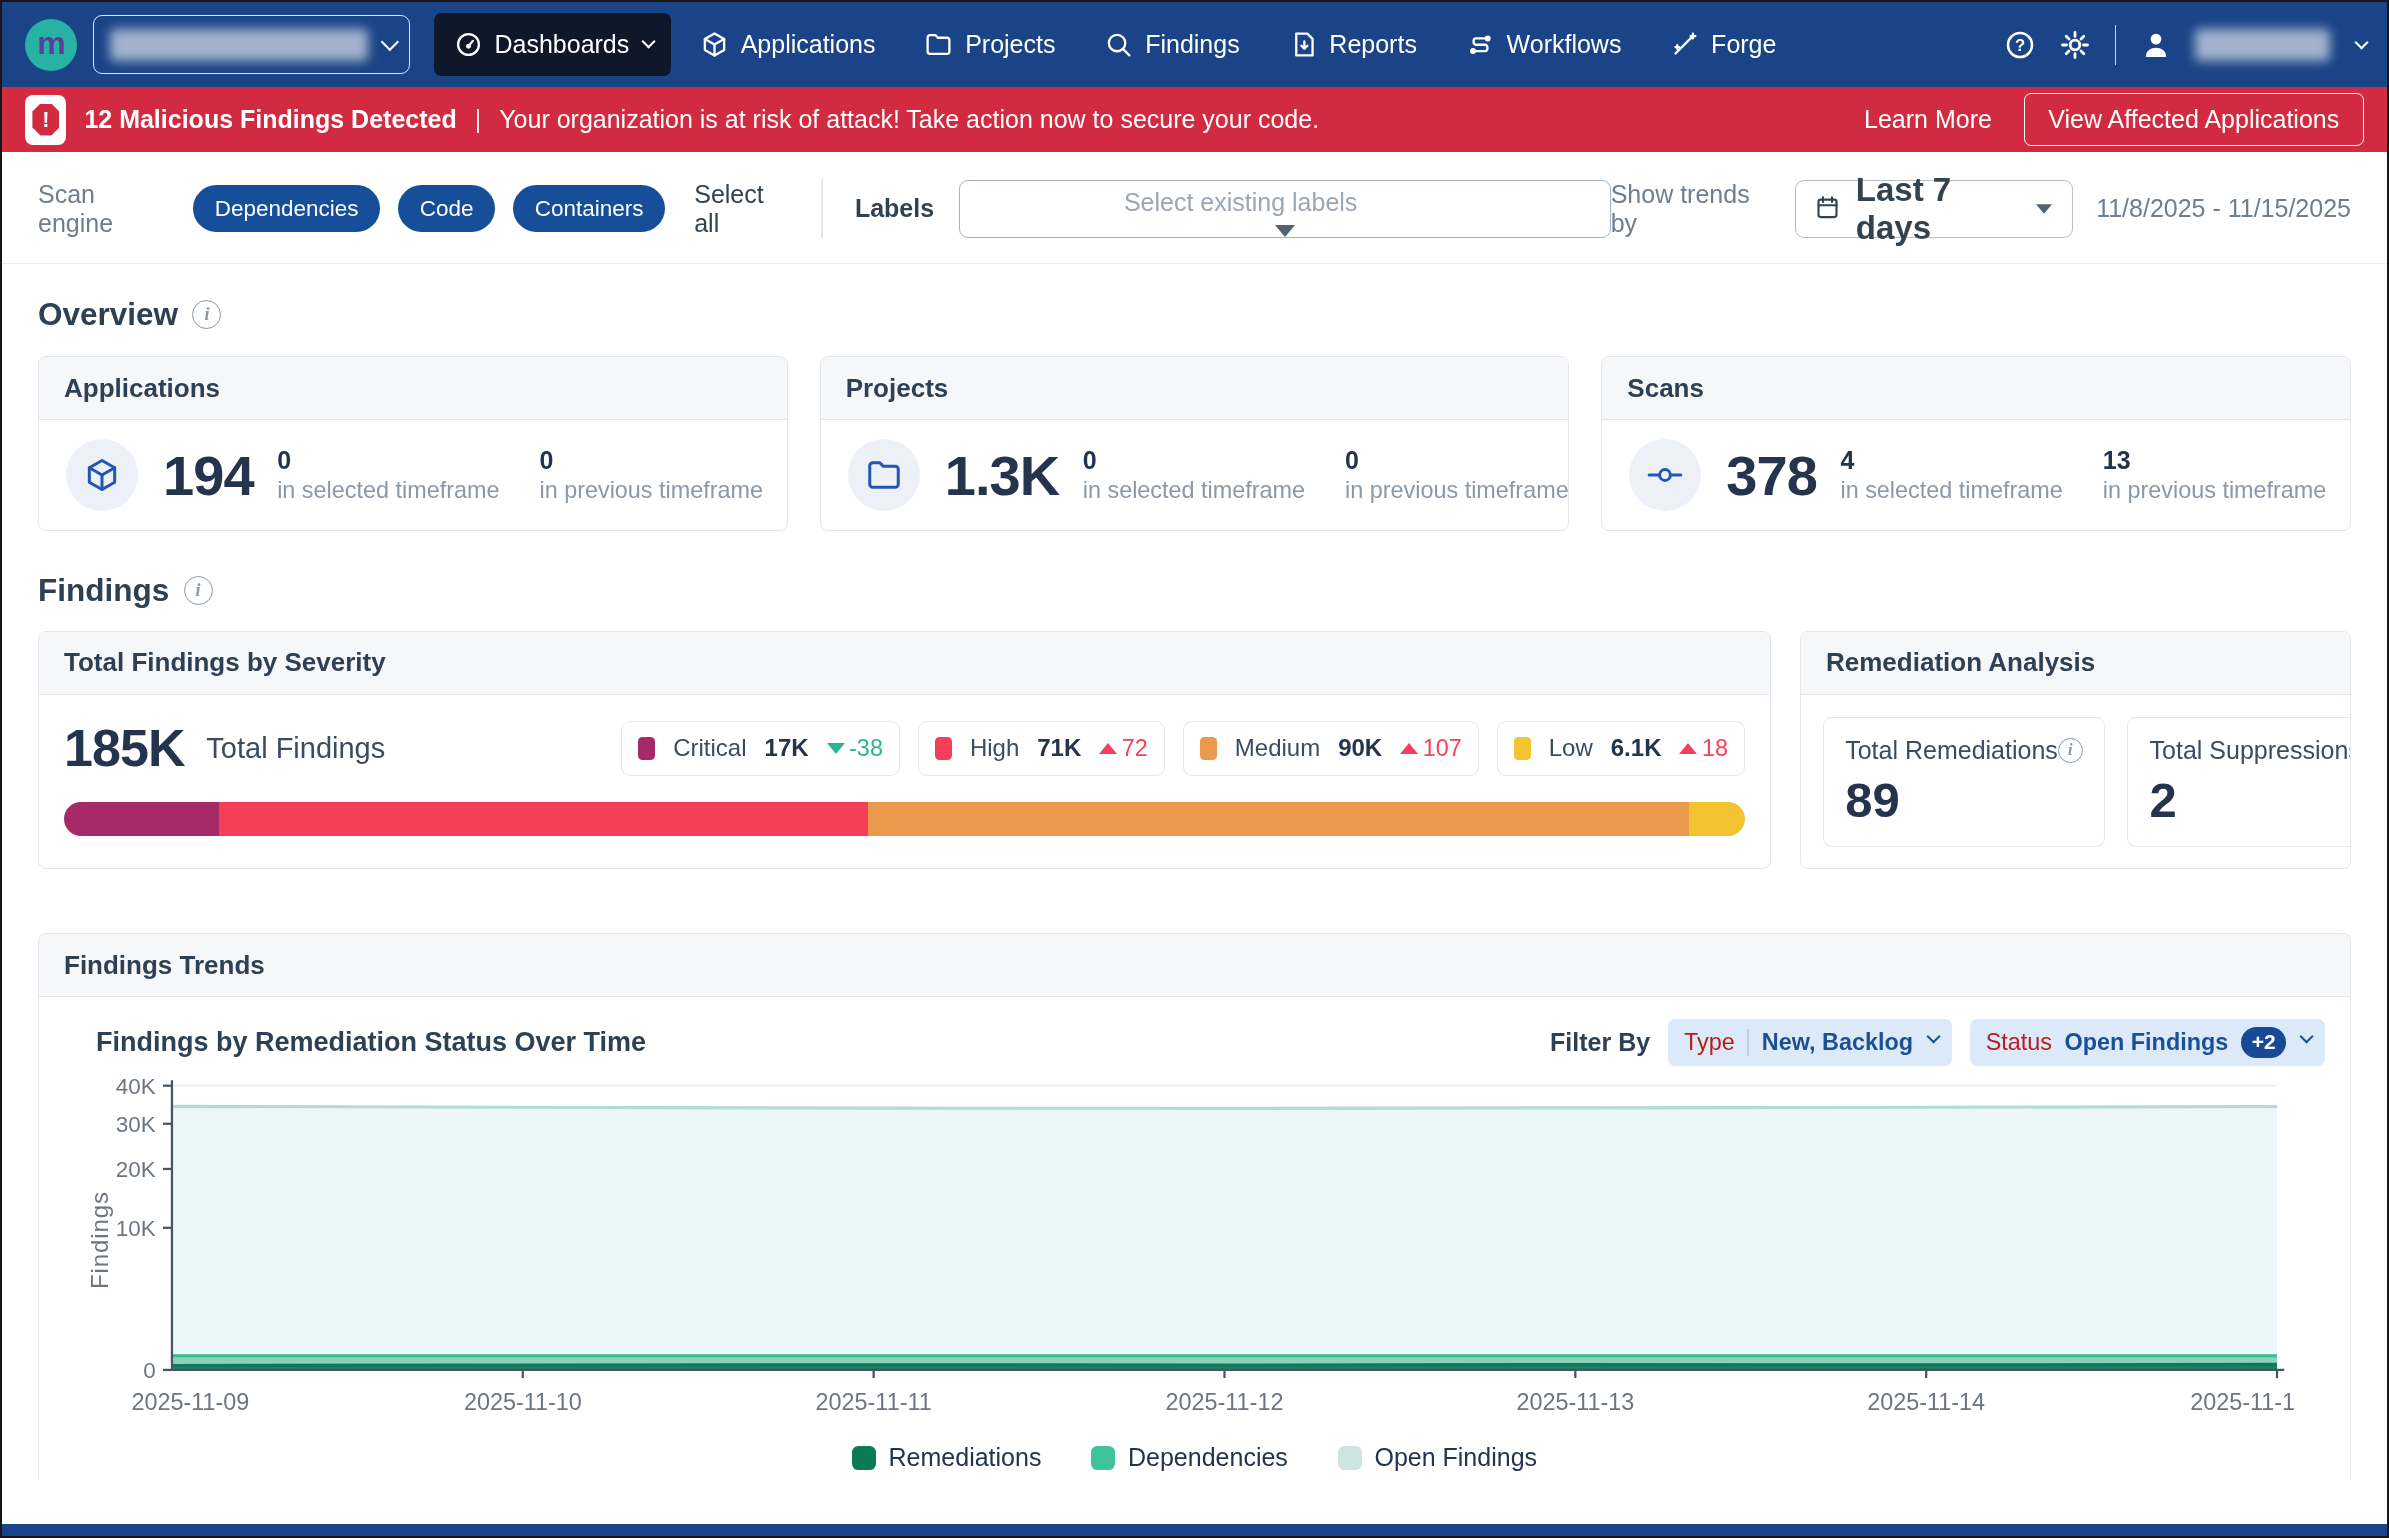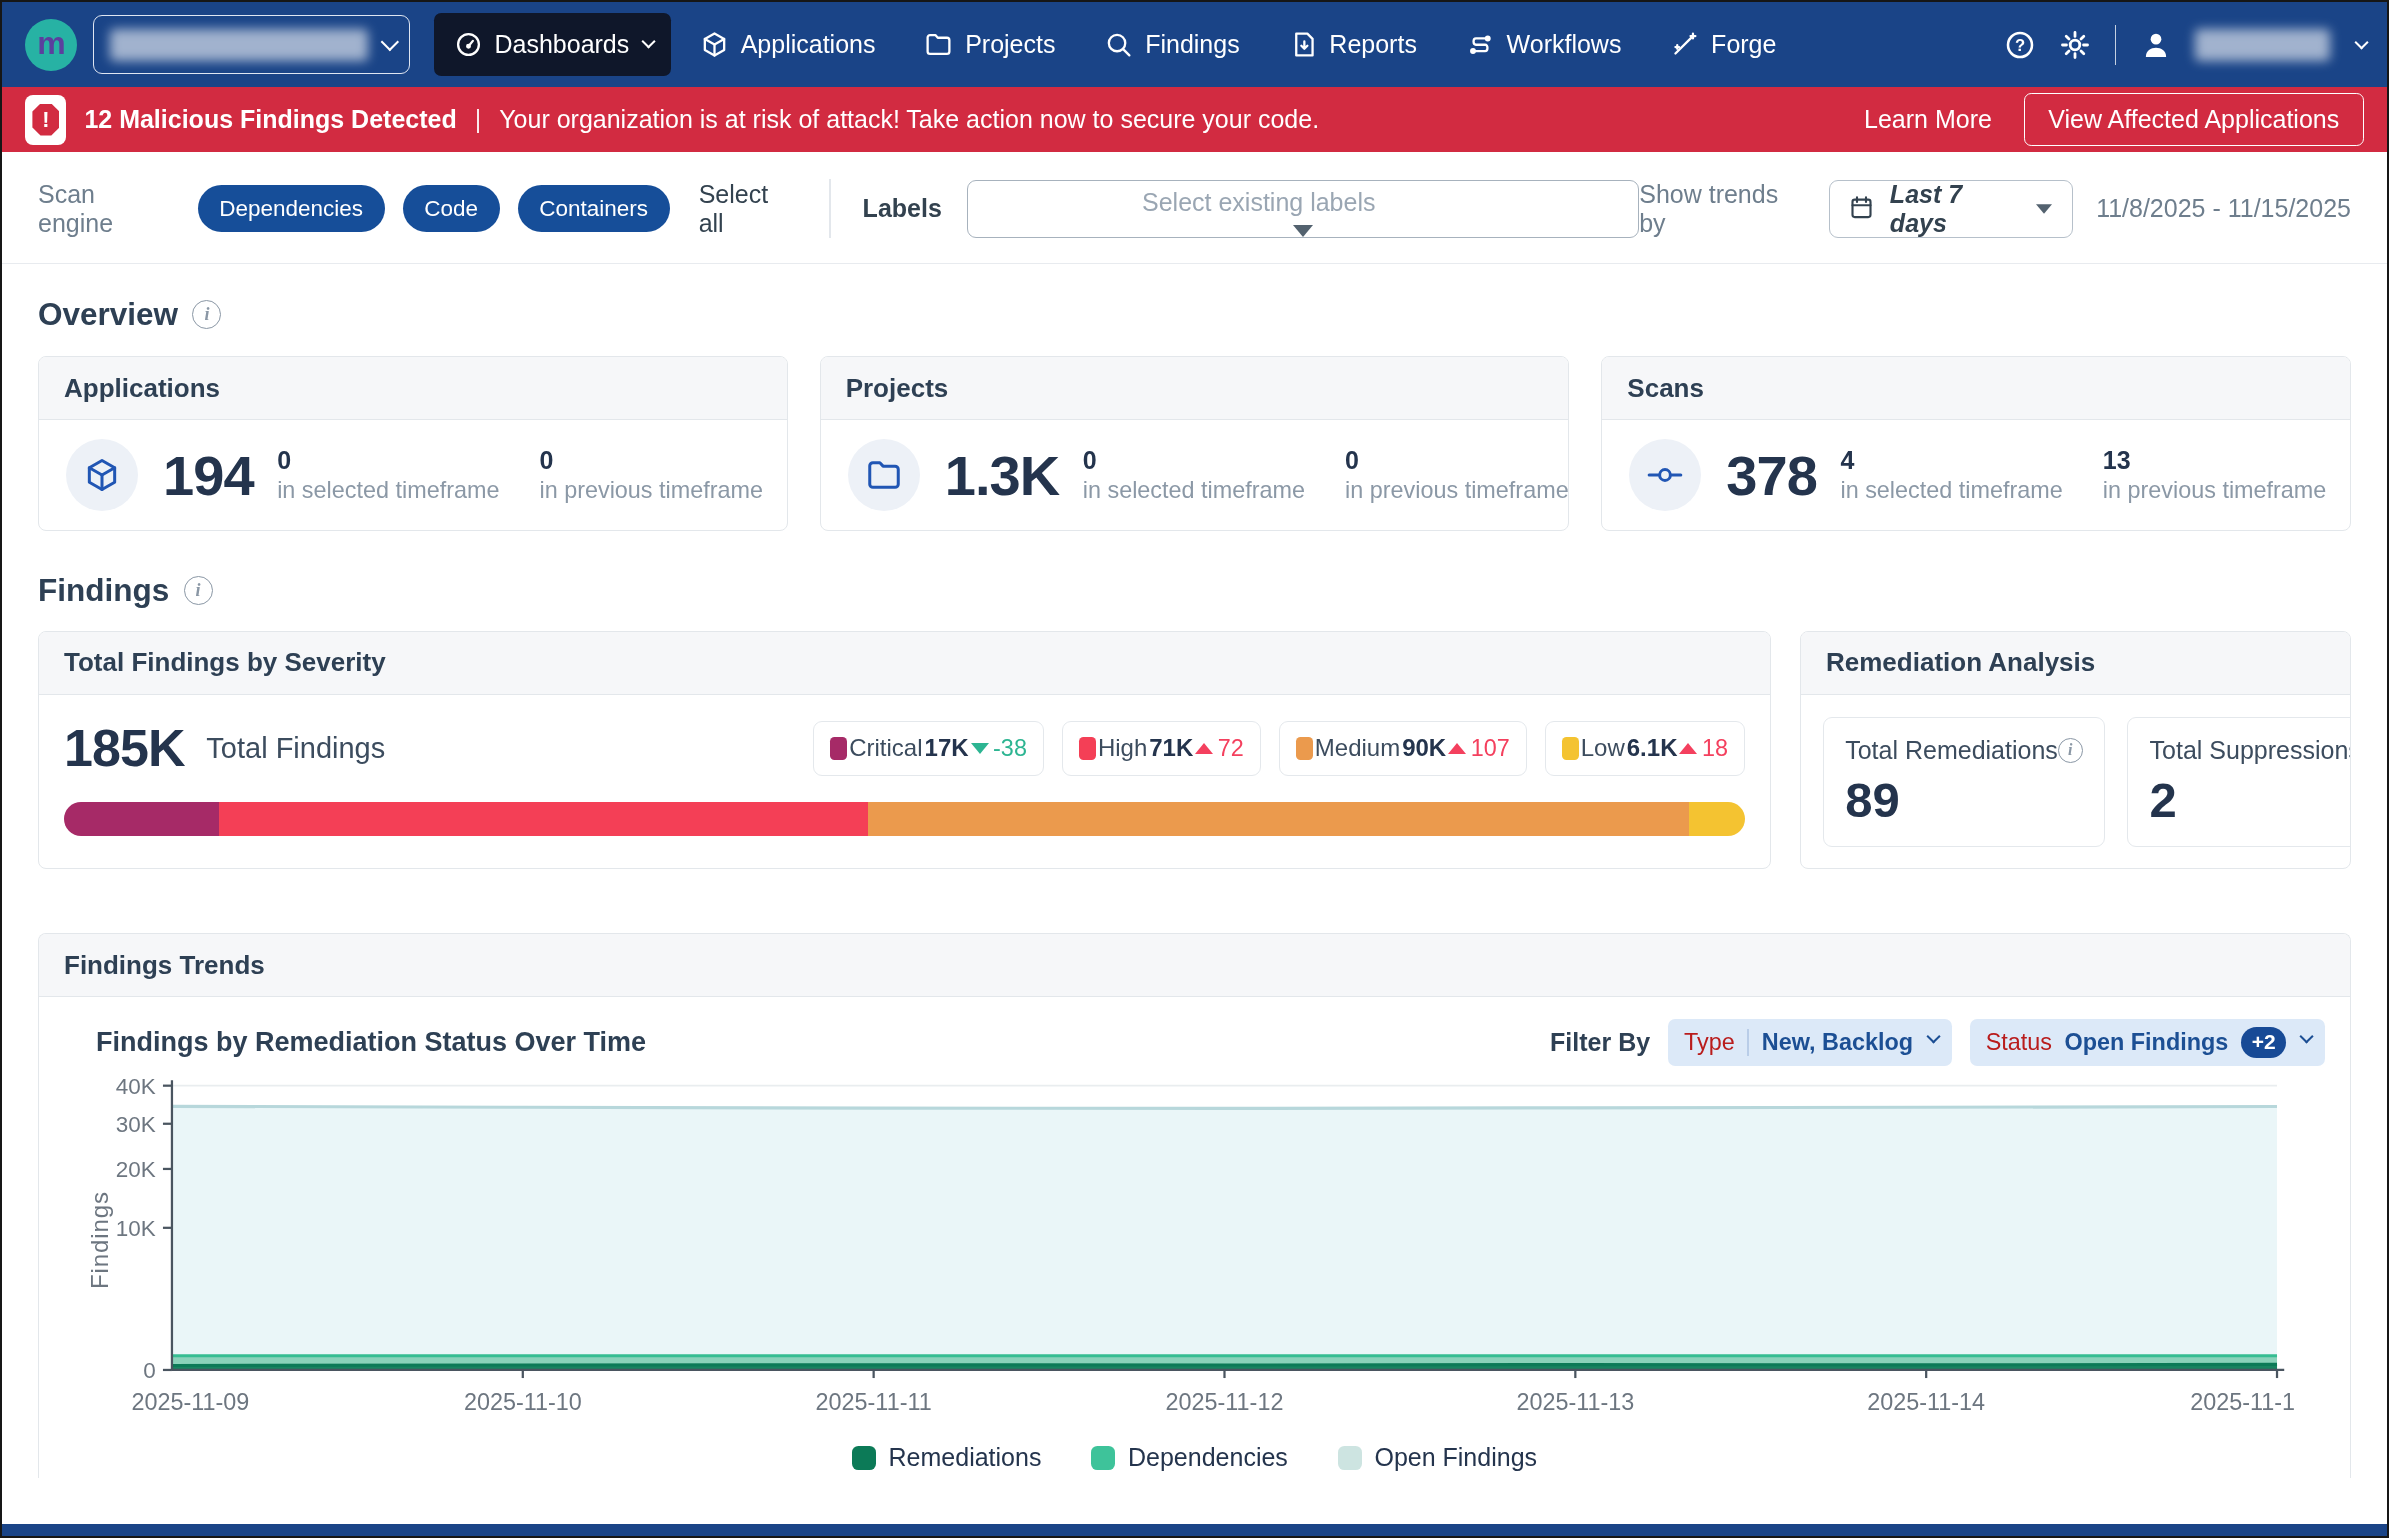--- a/index.html
+++ b/index.html
@@ -43,21 +43,21 @@
   .chip { background:#164e99; color:#fff; font-size:22.5px; padding:10.8px 21.6px; border-radius:899px; cursor:pointer; white-space:nowrap; }
   .select-all { font-size:25px; color:#33424f; margin-left:29px; cursor:pointer; }
   .filter-vdiv { width:1.8px; height:59px; background:#e3e7ec; margin:0 32px; }
   .labels-label { font-size:25px; font-weight:700; color:#33424f; }
   .labels-input { margin-left:25px; width:693px; height:58px; border:1.8px solid #a7b2bd; border-radius:9px; display:flex; align-items:center; padding:0 20px;flex-direction:column; }
   .labels-input input { border:none; outline:none; flex:1; font-size:25px; color:#33424f; font-family:inherit; background:transparent; }
   .labels-input input::placeholder { color:#9aa6b3; }
   .tri-down { width:0; height:0; border-left:10px solid transparent; border-right:10px solid transparent; border-top:12.6px solid #53626f; }
   .trend-select { margin-left:23.4px; border:1.8px solid #b6c0ca; border-radius:9px; height:58px; display:flex; align-items:center; padding:0 18px; gap:14.4px; color:#33424f; cursor:pointer; }
   .trend-select svg { width:27px; height:27px; }
-  .trend-value { font-size:25px; font-weight:600;font-style:italic; }
+  .trend-value { font-size:33px; font-weight:600; }
   .date-range { margin-left:23.4px; font-size:25px; color:#6e7e8d; white-space:nowrap; }
   .hdiv { margin-top:25px; border-top:1.8px solid #e8ebef; }
 
   
   .section-head { display:flex; align-items:center; gap:14.4px; margin:32px 36px 0 36px; }
   .section-title { font-size:31.5px; font-weight:600; color:#2e4054; }
   .info-i { width:29px; height:29px; border:1.8px solid #8a97a5; border-radius:50%; color:#8a97a5; font-size:18px; display:inline-flex; align-items:center; justify-content:center; font-family:"Liberation Serif",serif; font-style:italic; font-weight:700; flex:none; }
   .info-i.sm { width:25px; height:25px; font-size:16px; }
   .card { border:1.8px solid #e3e7eb; border-radius:8px; background:#fff; overflow:hidden; }
   .card-header { height:63px; background:#f6f7f9; border-bottom:1.8px solid #e3e7eb; display:flex; align-items:center; padding:0 25px; font-size:26px; font-weight:700; color:#2e4054; }
@@ -70,21 +70,21 @@
   .ov-stats { display:flex; gap:40px; margin-left:23.4px; }
   .ov-stat .v { font-size:25px; font-weight:700; color:#24344d; }
   .ov-stat .l { font-size:23.4px; color:#8b98a6; margin-top:1.8px; white-space:nowrap; }
 
   .findings-grid { display:grid; grid-template-columns:1fr 551px; gap:29px; margin:21.6px 36px 0 36px; }
   .sev-body { padding:23.4px 25px; }
   .sev-top { display:flex; align-items:center; }
   .total-value { font-size:52px; font-weight:700; color:#24344d; letter-spacing:-0.9px; }
   .total-label { font-size:29px; color:#3c4c5e; margin-left:21.6px; }
   .sev-chips { margin-left:auto; display:flex; gap:18px; }
-  .sev-chip { border:1.8px solid #e4e8ec; border-radius:9px; padding:12.6px 16px; display:flex; align-items:center; gap:2px; white-space:nowrap; }
+  .sev-chip { border:1.8px solid #e4e8ec; border-radius:9px; padding:12.6px 16px; display:flex; align-items:center; gap:18px; white-space:nowrap; }
   .swatch { width:17px; height:23.4px; border-radius:4.5px; flex:none; }
   .sev-name { font-size:24px; color:#3c4c5e; }
   .sev-val { font-size:24px; font-weight:700; color:#24344d; }
   .delta { display:flex; align-items:center; gap:4.5px; font-size:23.4px; }
   .delta.up { color:#f4405e; }
   .delta.down { color:#2db592; }
   .tri-up-s { width:0; height:0; border-left:9px solid transparent; border-right:9px solid transparent; border-bottom:11.7px solid #f4405e; }
   .tri-down-s { width:0; height:0; border-left:9px solid transparent; border-right:9px solid transparent; border-top:11.7px solid #2db592; }
   .sev-bar { margin-top:23.4px; height:34px; border-radius:17px; overflow:hidden; display:flex; }
   .sev-bar div { height:100%; }

